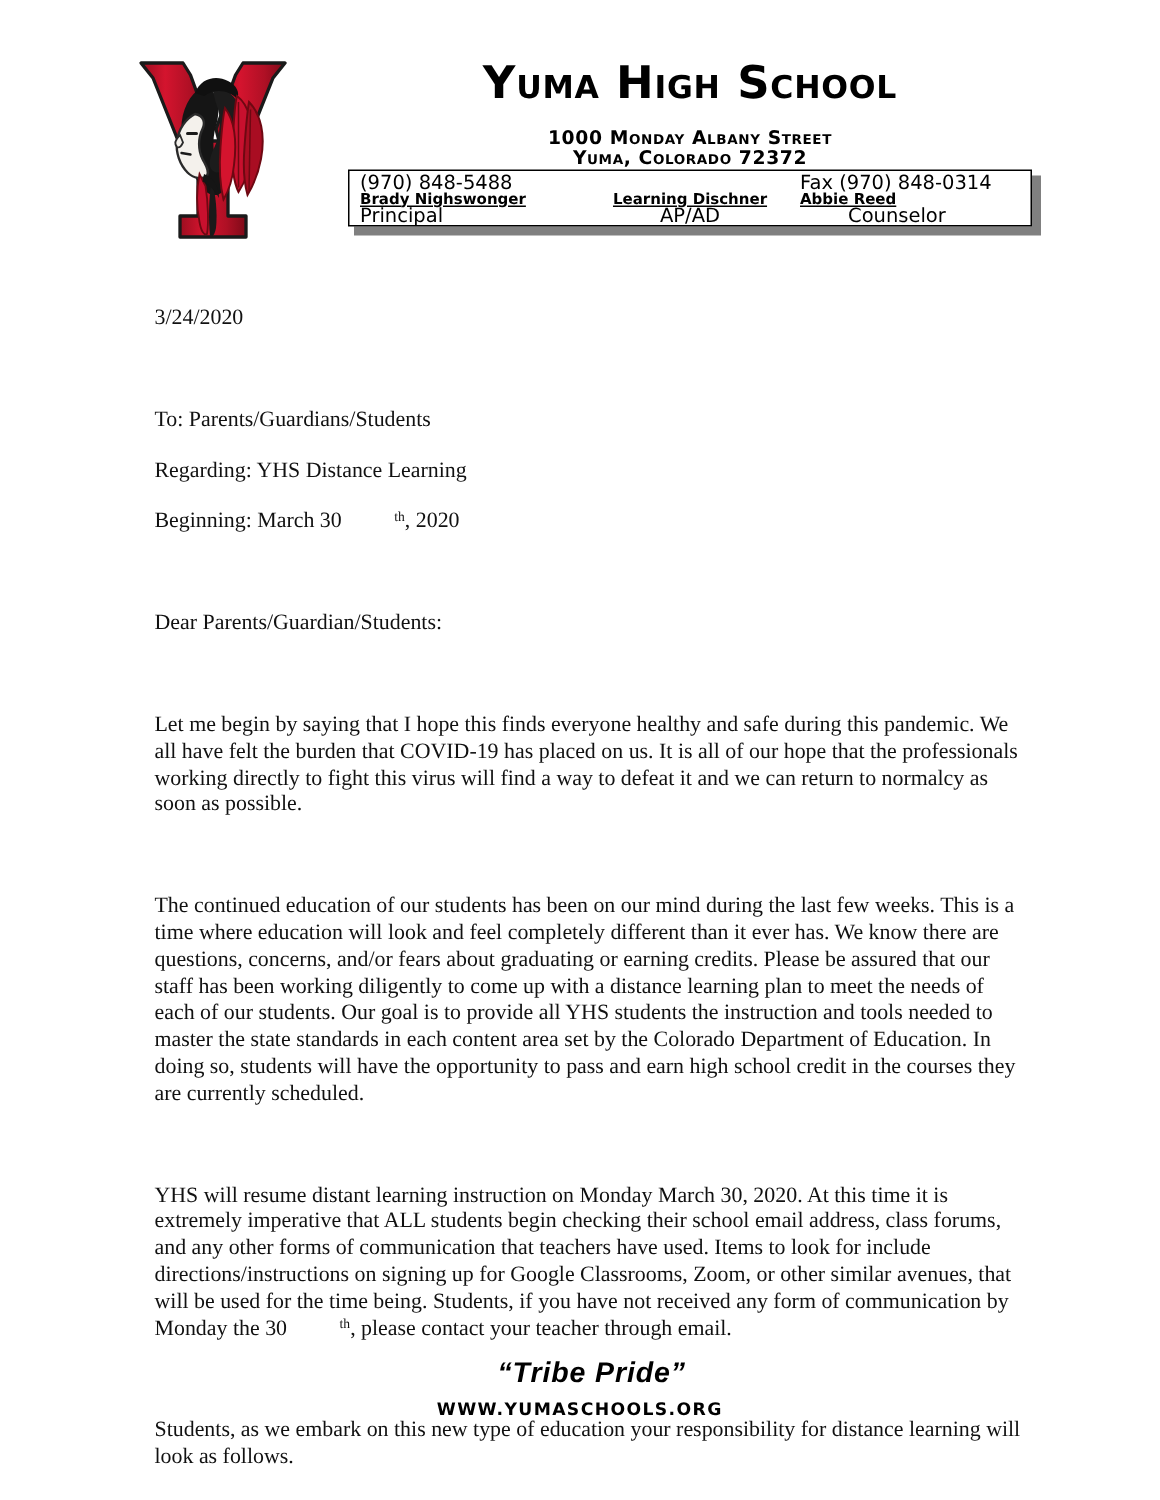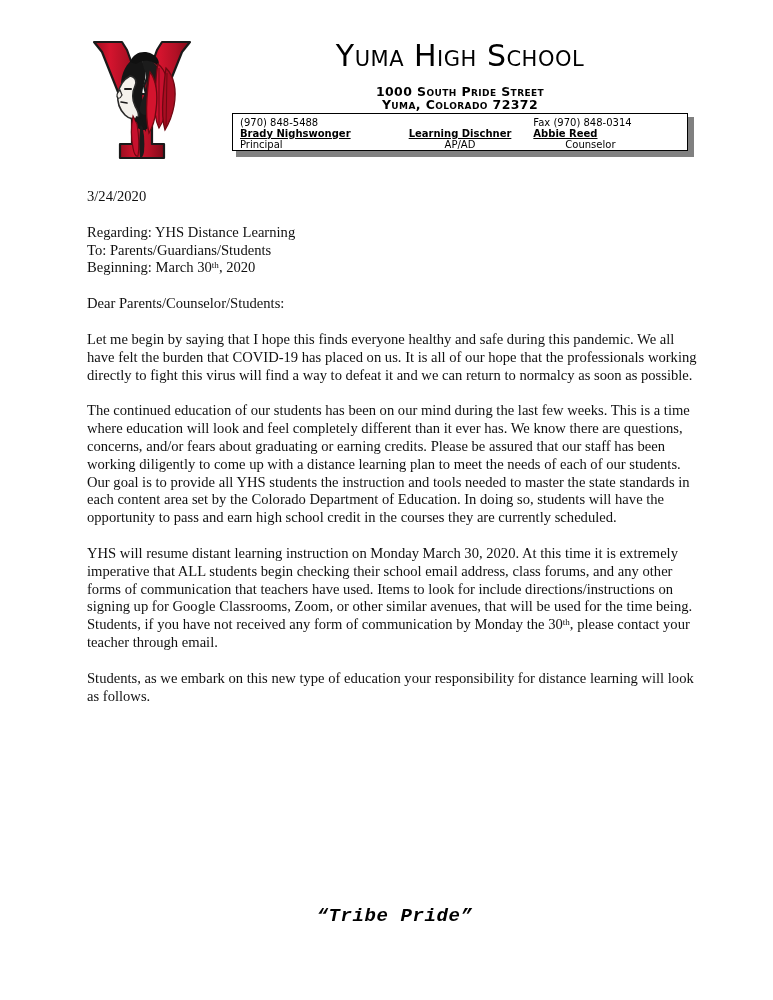--- a/index.html
+++ b/index.html
@@ -45,21 +45,21 @@
     height: 140px;
   }
 
   .school-name {
     position: absolute;
     left: 225px;
     top: 40px;
     width: 470px;
     text-align: center;
     font-family: "DejaVu Sans", sans-serif;
-    font-weight: 400;
+    font-weight: 700;
     font-size: 30px;
     letter-spacing: 0.5px;
     font-variant: small-caps;
     line-height: 1.05;
     white-space: nowrap;
   }
 
   .addr-line {
     position: absolute;
     left: 225px;
@@ -106,56 +106,57 @@
     padding: 0 7px;
   }
   .r1 { top: 2px; }
   .r2 { top: 13px; }
   .r3 { top: 24px; gap: 48px; }
 
   .cell-l { flex: 1 1 0; text-align: left; }
   .cell-c { flex: 1 1 0; text-align: center; }
   .cell-r { flex: 1 1 0; text-align: left; }
 
-  .c-reg  { font-size: 10px; font-weight: 400; }
+  .c-reg  { font-size: 13px; font-weight: 400; }
   .c-bold { font-size: 10px;  font-weight: 700; text-decoration: underline; }
 
   
   .letter-body {
     position: absolute;
     left: 87px;
     top: 188px;
     width: 610px;
     font-family: "Liberation Serif", serif;
     font-size: 14.6px;
     line-height: 17.8px;
     text-align: left;
     color: #111111;
   }
-  .letter-body .blk { margin: 0; }
+  .letter-body .blk { margin: 16px; }
   .spacer-md { height: 18px; }
 
   .meta-line { white-space: nowrap; }
 
   sup.ord {
     font-size: 0.62em;
     vertical-align: 0.45em;
     line-height: 0;
+    padding-left: 35px;
   }
 
   
   .footer {
     position: absolute;
     left: 0;
     top: 905px;
     width: 773px;
     text-align: center;
   }
   .tribe-pride {
-    font-family: Liberation Mono, monospace;
+    font-family: Liberation Sans, sans-serif;
     font-style: italic;
     font-weight: 700;
     font-size: 19px;
     letter-spacing: 0.6px;
     line-height: 1.2;
     margin-left: 16px;
   }
   .web-url {
     margin-top: 4px;
     font-family: "DejaVu Sans", sans-serif;
@@ -214,21 +215,21 @@
         <path d="M81 49 L80 103" stroke="#6E0812" stroke-width="1"></path>
 
         <path d="M47 92 C45 102 45 114 47 124 C48 130 50 133 52 132 C53 126 53 112 51 100 Z" fill="#C8102E" stroke="#6E0812" stroke-width="1.2"></path>
         <path d="M55 96 C58 106 59 118 58 128 C57 133 55 135 54 133 C53 124 53 110 55 96 Z" fill="#1A1A1A"></path>
 
         <path d="M50 92 C56 94 60 100 60 108 C58 104 54 99 49 97 Z" fill="#151515"></path>
       </svg>
     </div>
 
     <div class="school-name">Yuma High School</div>
-    <div class="addr-line addr-1">1000 South Pride Street</div>
+    <div class="addr-line addr-1">1000 Monday Albany Street</div>
     <div class="addr-line addr-2">Yuma, Colorado 72372</div>
 
     <div class="contact-shadow"></div>
     <div class="contact-box">
       <div class="contact-row r1">
         <span class="cell-l c-reg">(970) 848-5488</span>
         <span class="cell-c c-reg"></span>
         <span class="cell-r c-reg">Fax (970) 848-0314</span>
       </div>
       <div class="contact-row r2">
@@ -242,38 +243,39 @@
         <span class="cell-r c-reg">Counselor</span>
       </div>
     </div>
   </div>
 
   <div class="letter-body">
 
     <div class="blk meta-line">3/24/2020</div>
     <div class="spacer-md"></div>
 
+    <div class="blk meta-line">To: Parents/Guardians/Students</div>
     <div class="blk meta-line">Regarding: YHS Distance Learning</div>
-    <div class="blk meta-line">To: Parents/Guardians/Students</div>
     <div class="blk meta-line"><span>Beginning: March 30</span><sup class="ord">th</sup><span>, 2020</span></div>
 
     <div class="spacer-md"></div>
 
-    <div class="blk">Dear Parents/Counselor/Students:</div>
+    <div class="blk">Dear Parents/Guardian/Students:</div>
     <div class="spacer-md"></div>
 
     <div class="blk">Let me begin by saying that I hope this finds everyone healthy and safe during this pandemic.  We all have felt the burden that COVID-19 has placed on us.  It is all of our hope that the professionals working directly to fight this virus will find a way to defeat it and we can return to normalcy as soon as possible.</div>
     <div class="spacer-md"></div>
 
     <div class="blk">The continued education of our students has been on our mind during the last few weeks.  This is a time where education will look and feel completely different than it ever has.  We know there are questions, concerns, and/or fears about graduating or earning credits.  Please be assured that our staff has been working diligently to come up with a distance learning plan to meet the needs of each of our students.  Our goal is to provide all YHS students the instruction and tools needed to master the state standards in each content area set by the Colorado Department of Education.  In doing so, students will have the opportunity to pass and earn high school credit in the courses they are currently scheduled.</div>
     <div class="spacer-md"></div>
 
     <div class="blk"><span>YHS will resume distant learning instruction on Monday March 30, 2020.  At this time it is extremely imperative that ALL students begin checking their school email address, class forums, and any other forms of communication that teachers have used.  Items to look for include directions/instructions on signing up for Google Classrooms, Zoom, or other similar avenues, that will be used for the time being.  Students, if you have not received any form of communication by Monday the 30</span><sup class="ord">th</sup><span>, please contact your teacher through email.</span></div>
     <div class="spacer-md"></div>
 
     <div class="blk">Students, as we embark on this new type of education your responsibility for distance learning will look as follows.</div>
   </div>
 
   <div class="footer">
     <div class="tribe-pride">“Tribe Pride”</div>
+    <div class="web-url">WWW.YUMASCHOOLS.ORG</div>
   </div>
 
 </div>
 
 </body></html>

